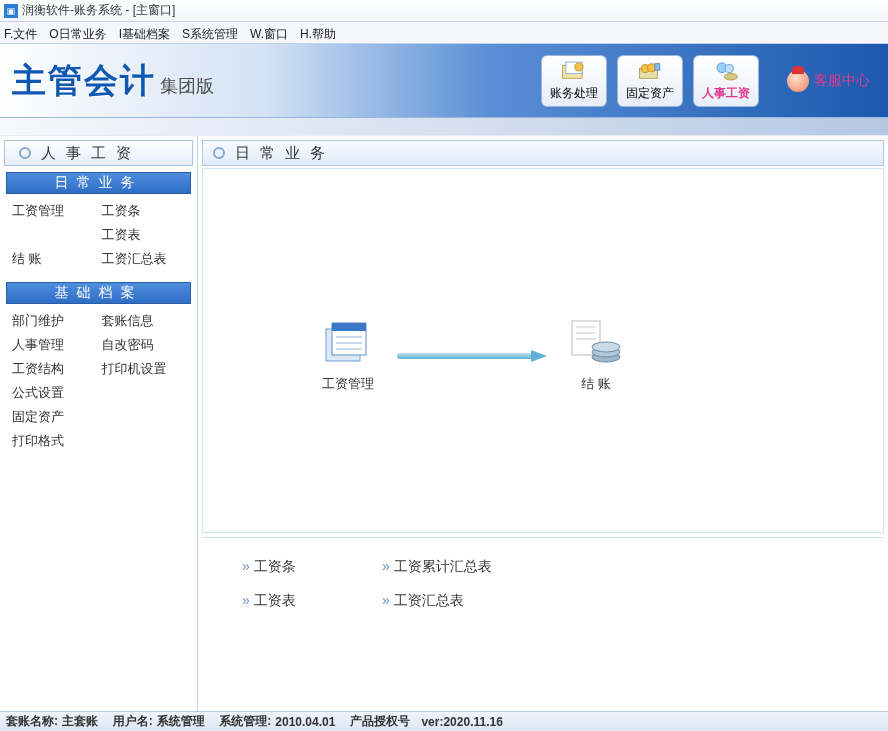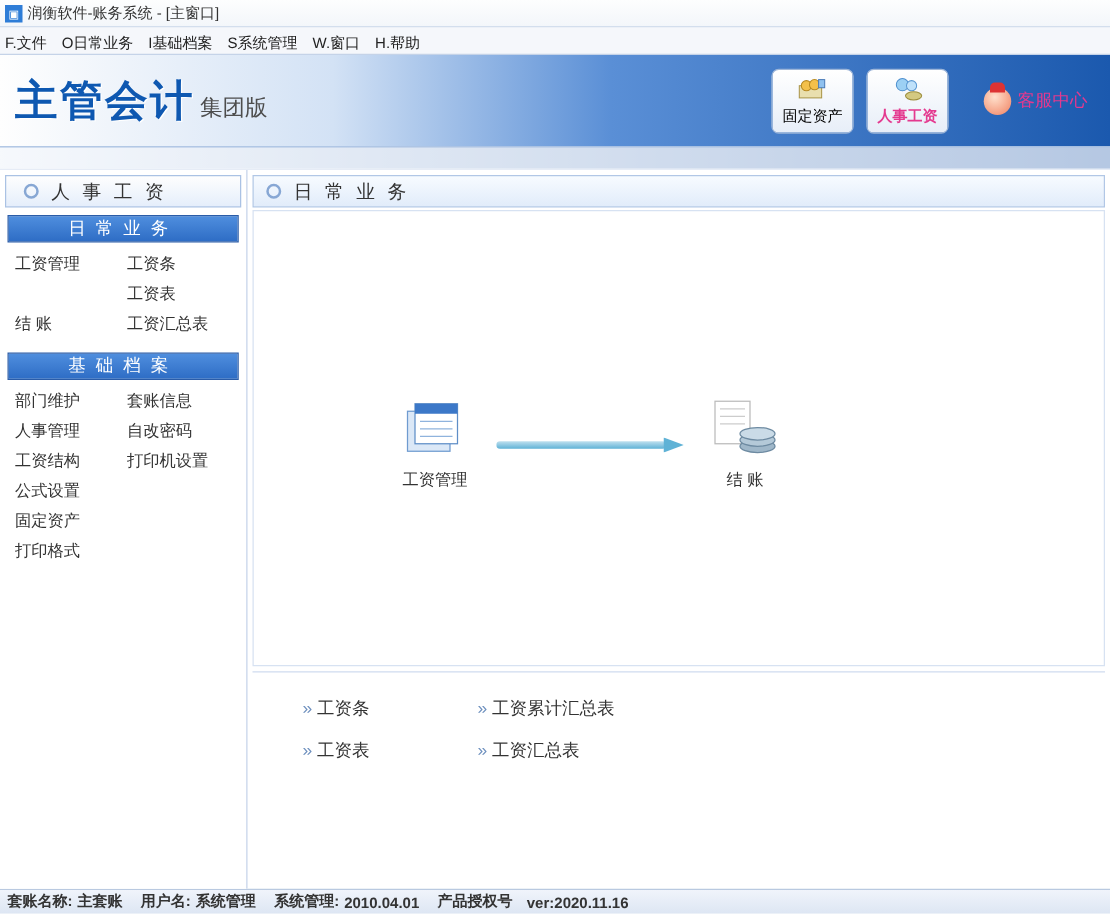--- a/index.html
+++ b/index.html
@@ -63,20 +63,28 @@
 </div>
 
 <div class="header-band">
   <div class="header-left">
     <span class="brand-big">主管会计</span>
     <span class="brand-sub">集团版</span>
   </div>
   <div class="header-right">
     <div class="hdr-btn">
       <svg class="ic" viewBox="0 0 32 26">
+          <rect x="2" y="6" width="24" height="16" fill="#f3e2a8" stroke="#b89b3c"></rect>
+          <rect x="6" y="2" width="20" height="14" fill="#fff" stroke="#7aa2d6"></rect>
+          <circle cx="22" cy="8" r="5" fill="#f2c14e" stroke="#c28d1c"></circle>
+        </svg>
+      <span class="lbl">账务处理</span>
+    </div>
+    <div class="hdr-btn">
+      <svg class="ic" viewBox="0 0 32 26">
           <rect x="3" y="10" width="22" height="12" fill="#e9dfae" stroke="#a99447"></rect>
           <circle cx="10" cy="10" r="5" fill="#f3c04a" stroke="#b88a22"></circle>
           <circle cx="18" cy="9" r="5" fill="#f3c04a" stroke="#b88a22"></circle>
           <rect x="22" y="4" width="6" height="8" fill="#8fc1ef" stroke="#4a7bb7"></rect>
         </svg>
       <span class="lbl">固定资产</span>
     </div>
     <div class="hdr-btn active">
       <svg class="ic" viewBox="0 0 32 26">
           <circle cx="11" cy="9" r="6" fill="#9cd0f4" stroke="#4d8fcf"></circle>

